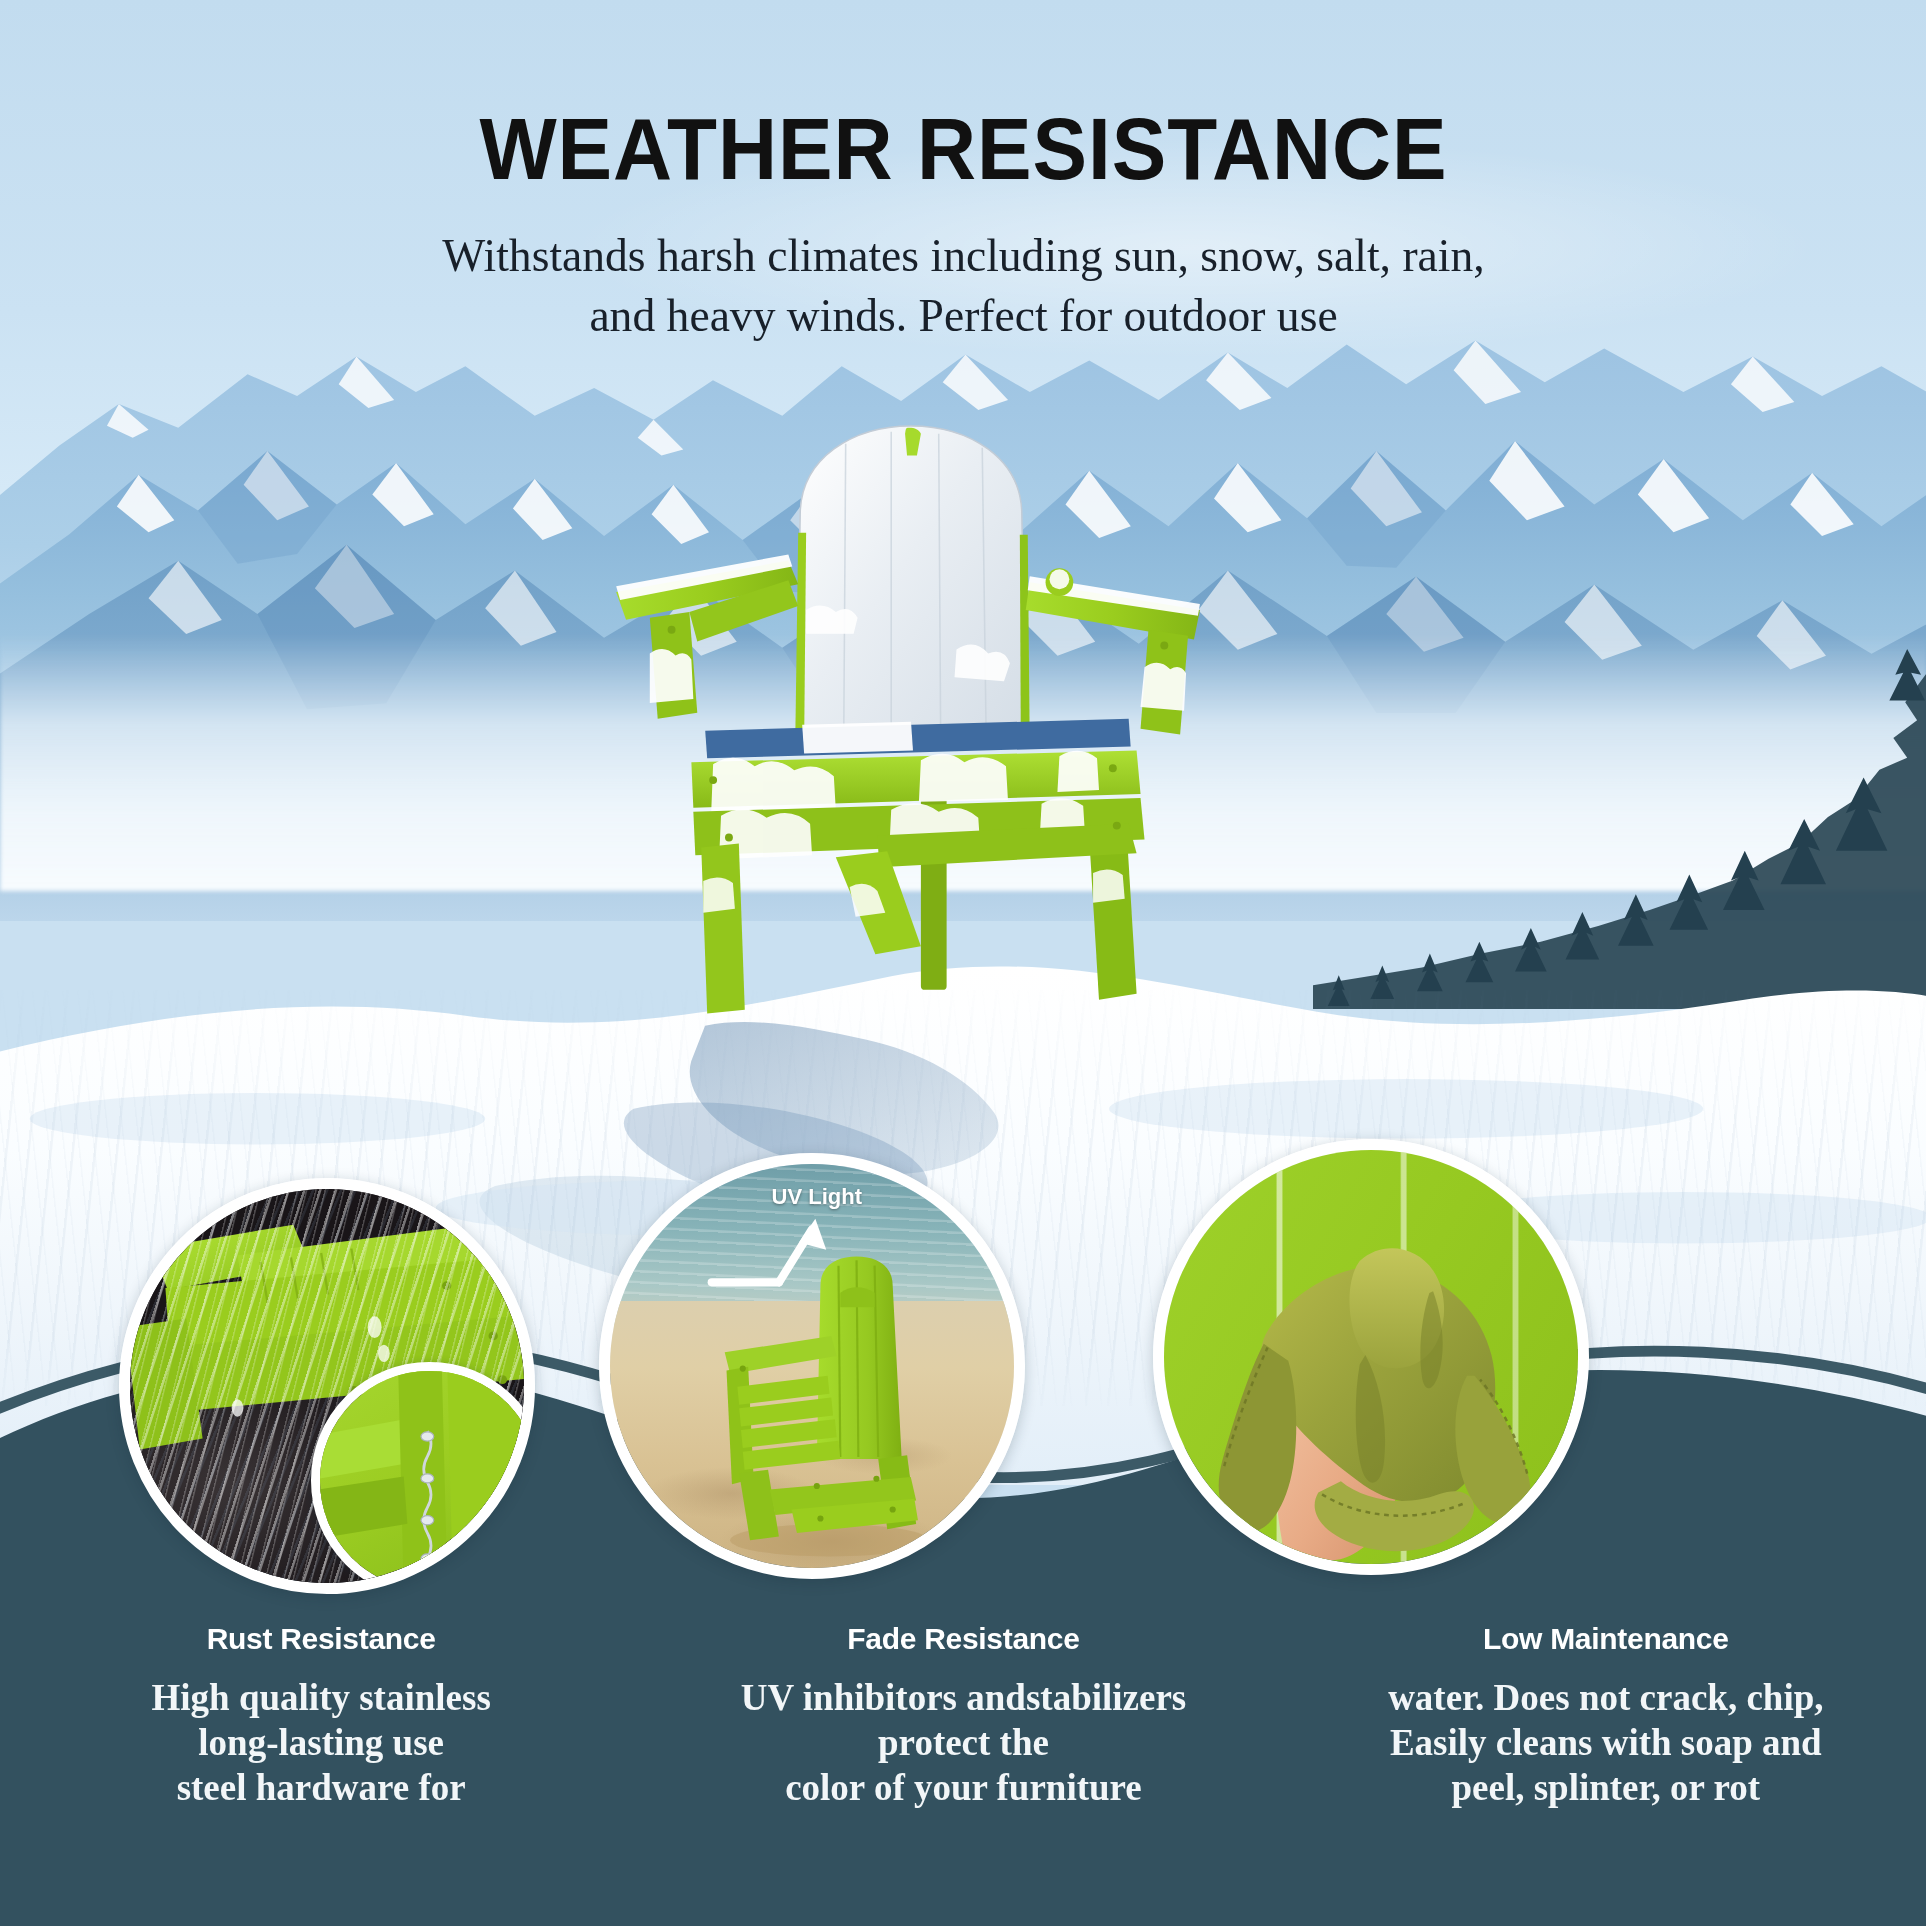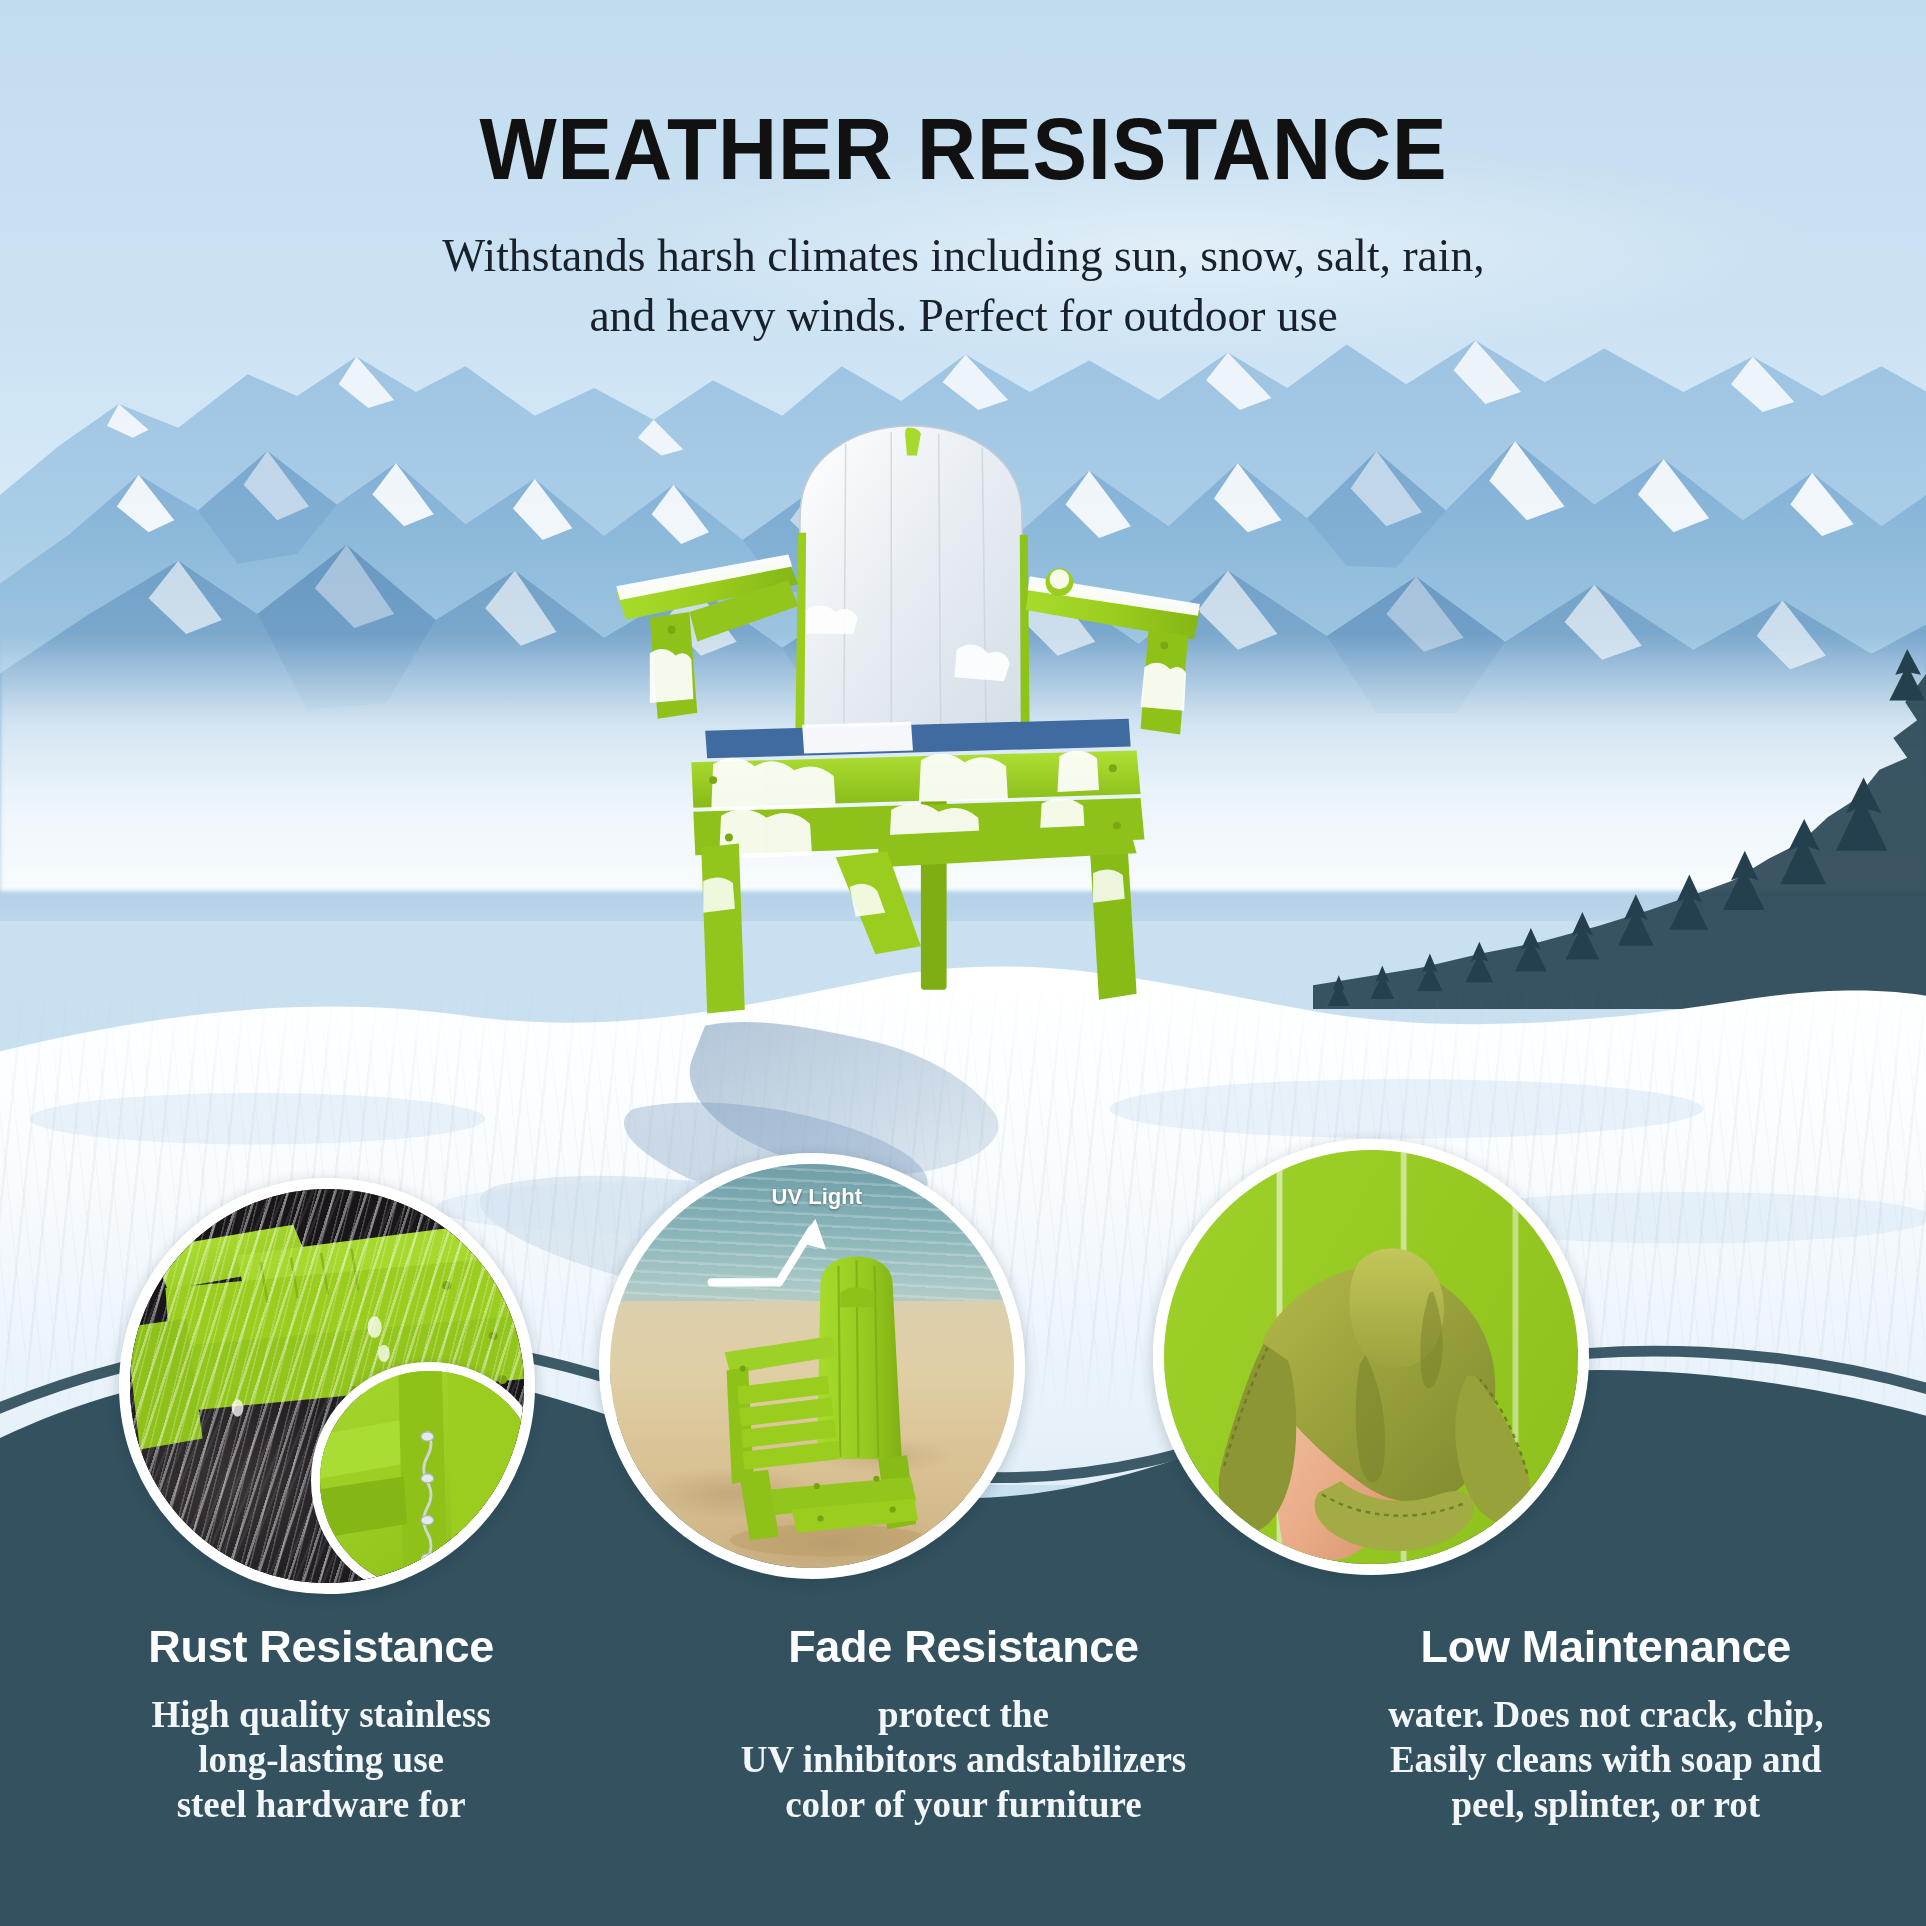--- a/index.html
+++ b/index.html
@@ -229,21 +229,21 @@
   .captions {
     position: absolute; left: 0; top: 1622px;
     width: 1927px; height: 305px;
     display: flex;
     z-index: 50;
   }
   .caption { flex: 1 1 0; text-align: center; padding: 0 24px; }
   .cap-title {
     font-family: "Liberation Sans", sans-serif;
     font-weight: 700;
-    font-size: 45px;
+    font-size: 30px;
     color: #ffffff;
     letter-spacing: -0.3px;
     line-height: 1.1;
   }
   .cap-body {
     font-family: "Liberation Serif", serif;
     font-size: 37px;
     color: #f2f6f8;
     line-height: 1.22;
     margin-top: 20px;
@@ -700,22 +700,22 @@
       <div class="cap-body">
         <span>High quality stainless</span>
         <span>long-lasting use</span>
         <span>steel hardware for</span>
       </div>
     </div>
 
     <div class="caption">
       <div class="cap-title">Fade Resistance</div>
       <div class="cap-body">
+        <span>UV inhibitors andstabilizers</span>
         <span>protect the</span>
-        <span>UV inhibitors andstabilizers</span>
         <span>color of your furniture</span>
       </div>
     </div>
 
     <div class="caption">
       <div class="cap-title">Low Maintenance</div>
       <div class="cap-body">
         <span>water. Does not crack, chip,</span>
         <span>Easily cleans with soap and</span>
         <span>peel, splinter, or rot</span>

